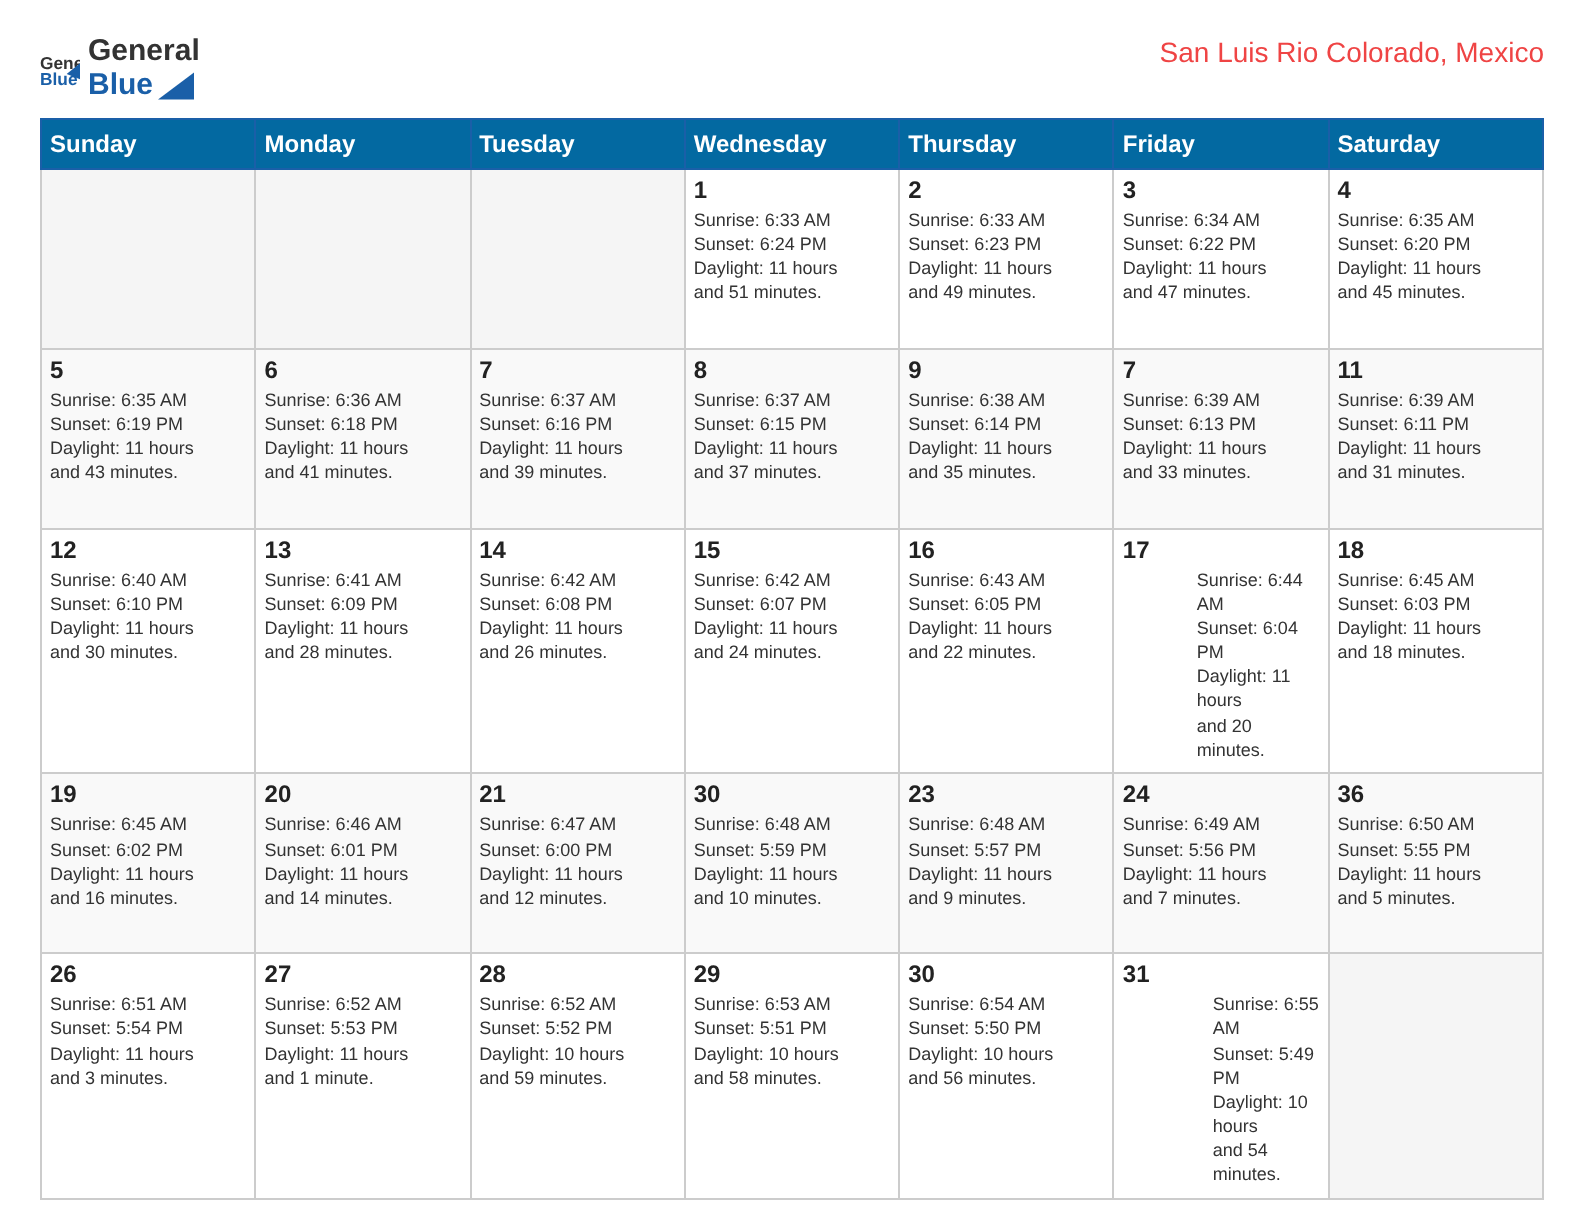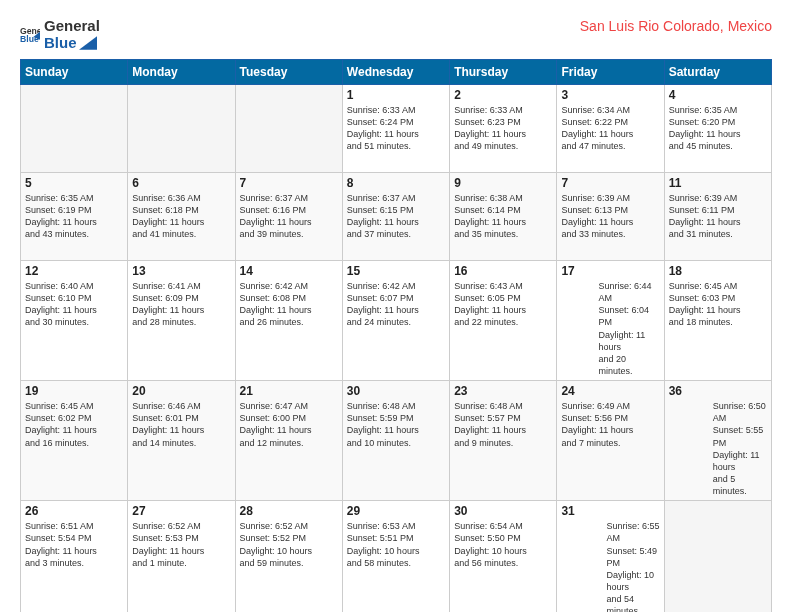--- a/index.html
+++ b/index.html
@@ -301,21 +301,21 @@
           </td>
           <td>
             <span class="cell-day">24</span>
             <div class="cell-info" style="white-space: pre-line;">Sunrise: 6:49 AM
 Sunset: 5:56 PM
 Daylight: 11 hours
 and 7 minutes.</div>
           </td>
           <td>
             <span class="cell-day">36</span>
-            <div class="cell-info" style="white-space: pre-line; margin-left: 44px;">Sunrise: 6:50 AM
+            <div class="cell-info" style="white-space: pre-line;">Sunrise: 6:50 AM
 Sunset: 5:55 PM
 Daylight: 11 hours
 and 5 minutes.</div>
           </td>
         </tr>
         <tr>
           <td>
             <span class="cell-day">26</span>
             <div class="cell-info" style="white-space: pre-line;">Sunrise: 6:51 AM
 Sunset: 5:54 PM

